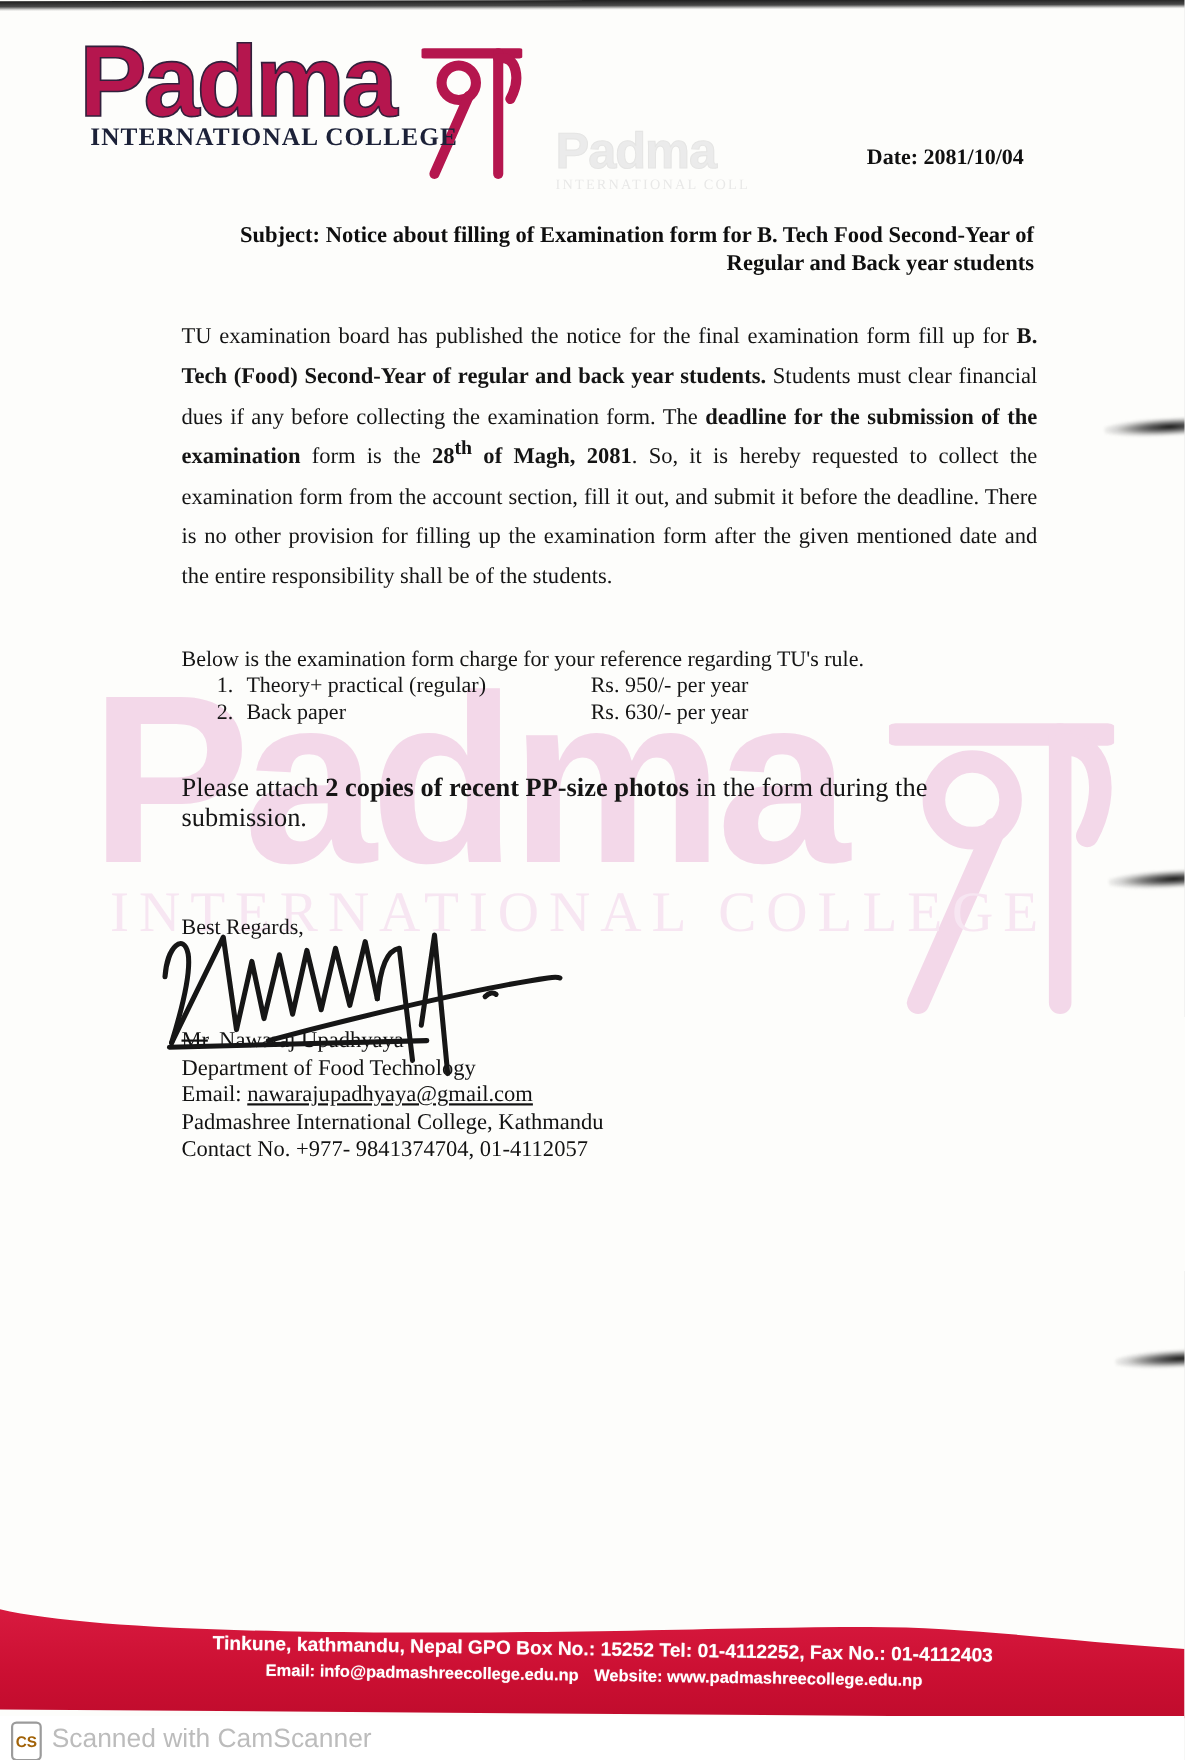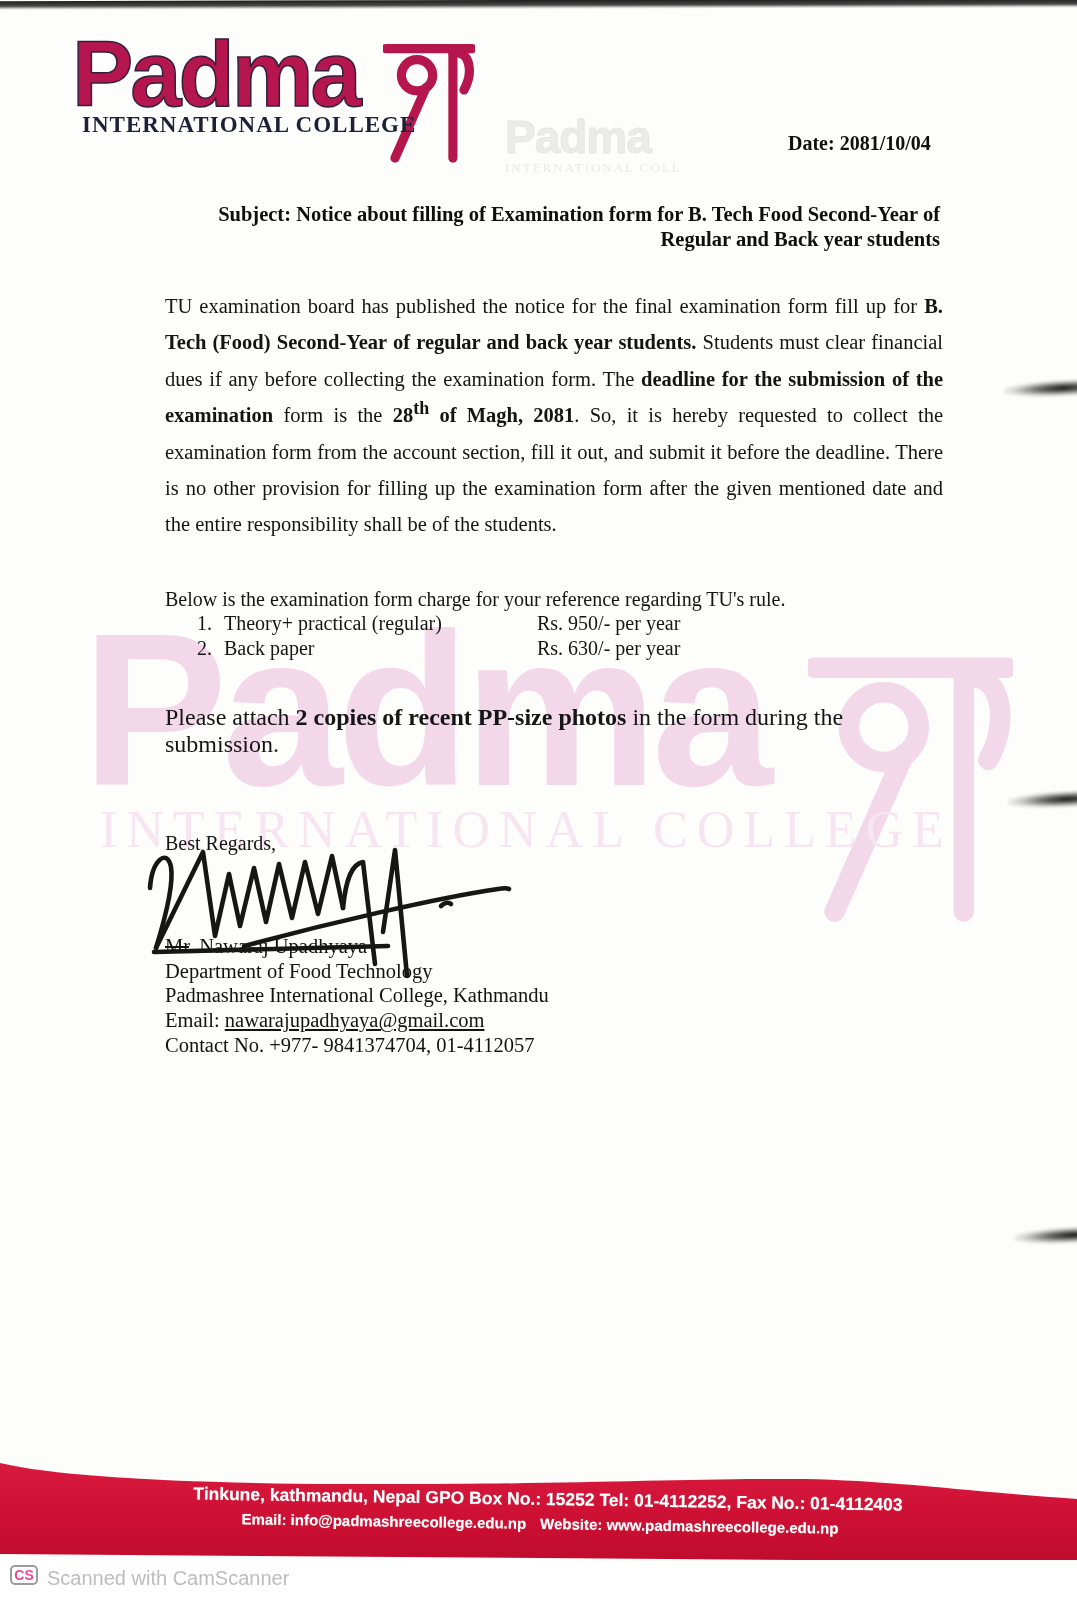--- a/index.html
+++ b/index.html
@@ -105,28 +105,28 @@
   .footer-l2 {
     position:absolute; left:160px; top:1515px; width:760px; z-index:5;
     font-family:"Liberation Sans", sans-serif; font-weight:700;
     font-size:15px; color:#ffffff; text-align:center; white-space:nowrap;
     transform:rotate(0.9deg); text-shadow:0 0 1px rgba(255,255,255,.5);
   }
   .footer-l2 .gap { display:inline-block; width:14px; }
   
   .cs-strip { position:absolute; left:0; top:1560px; width:1077px; height:40px; background:#ffffff; z-index:5; }
   .cs-icon {
-    position:absolute; left:10px; top:5px; width:28px; height:20px;
+    position:absolute; left:10px; top:5px; width:28px; height:36px;
     border:2.5px solid #9b9b9b; border-radius:5px;
-    font-family:"Liberation Sans", sans-serif; font-weight:700; font-size:14px; color:#ec4899;
+    font-family:"Liberation Sans", sans-serif; font-weight:700; font-size:14px; color:#a16207;
     display:flex; align-items:center; justify-content:center;
   }
   .cs-label {
     position:absolute; left:47px; top:7px;
-    font-family:"Liberation Sans", sans-serif; font-size:20px; color:#bcbcbc;
+    font-family:"Liberation Sans", sans-serif; font-size:24px; color:#bcbcbc;
   }
 </style>
 </head>
 <body>
 
 <div class="page">
 
   <svg width="0" height="0" style="position:absolute">
     <defs>
       <symbol id="shree" viewBox="0 0 100 140">
@@ -200,22 +200,22 @@
       <path d="M247,96 L259,14 L271,140"></path>
       <path d="M108,110 C190,88 300,62 362,53 C368,52 371,52 373,53"></path>
       <path d="M18,116 L252,110"></path>
       <path d="M305,70 C309,66 313,66 315,68"></path>
     </g>
   </svg>
 
   <div class="sig-block">
     <div><span class="strike">Mr</span><span>. Nawaraj Upadhyaya</span></div>
     <div>Department of Food Technology</div>
+    <div><span>Email: </span><span class="uline">nawarajupadhyaya@gmail.com</span></div>
     <div>Padmashree International College, Kathmandu</div>
-    <div><span>Email: </span><span class="uline">nawarajupadhyaya@gmail.com</span></div>
     <div>Contact No. +977- 9841374704, 01-4112057</div>
   </div>
 
   <svg class="footer-band" viewBox="0 0 1077 112" preserveAspectRatio="none">
     <defs>
       <linearGradient id="bandGrad" x1="0" y1="0" x2="0" y2="1">
         <stop offset="0" stop-color="#d81a3f"></stop>
         <stop offset="0.6" stop-color="#cb0f32"></stop>
         <stop offset="1" stop-color="#c00c2d"></stop>
       </linearGradient>

